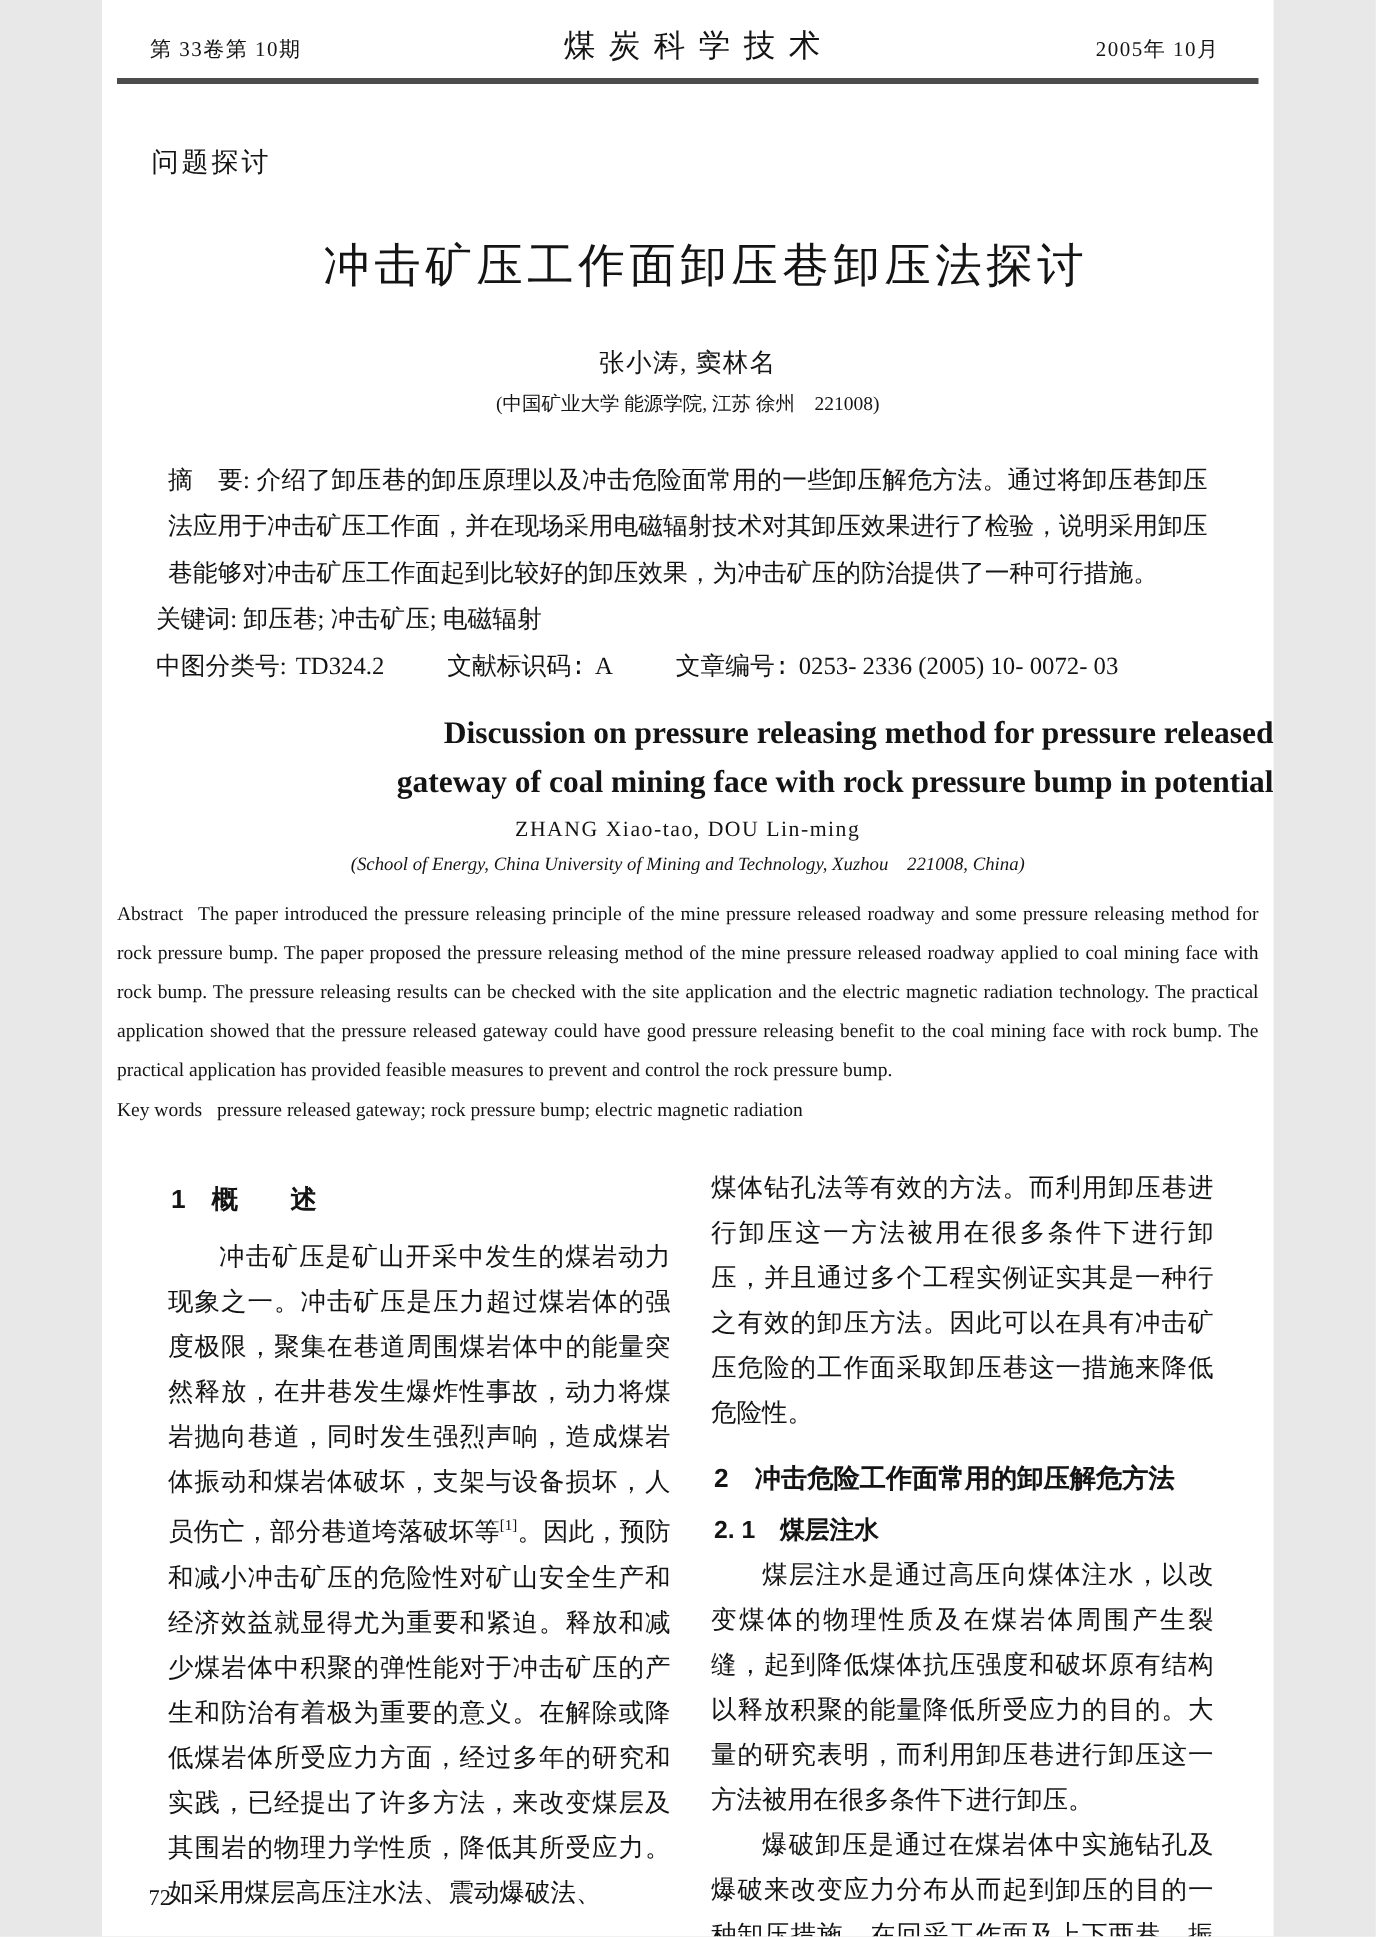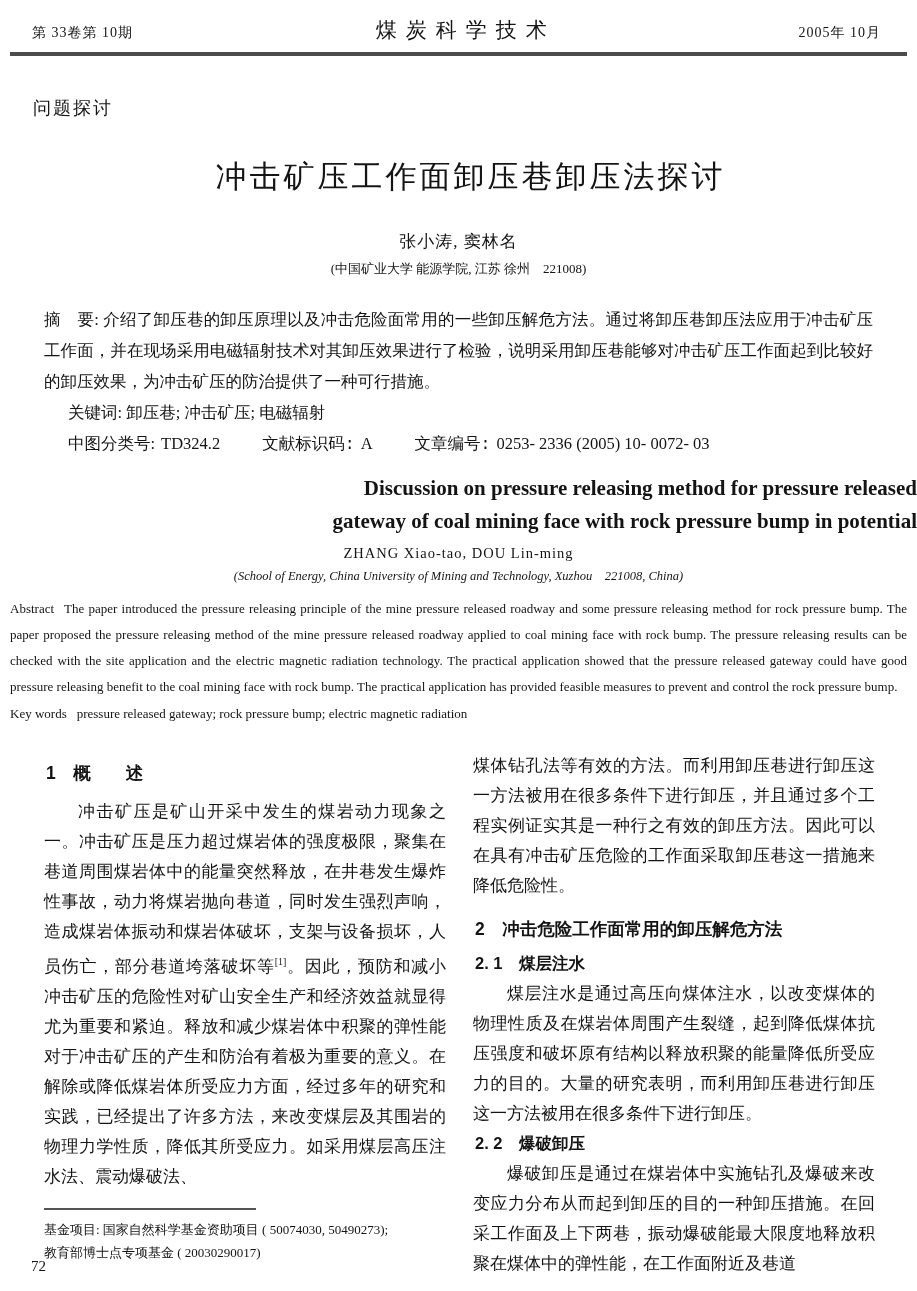--- a/index.html
+++ b/index.html
@@ -1,32 +1,32 @@
 <!DOCTYPE html>
 <html><head>
 <meta charset="utf-8">
 <style>
   html,body { margin:0; padding:0; background:#e8e8e8; }
   .page {
-    width:917px; height:1291px; margin:0 auto; background:#ffffff;
+    width:781px; height:1291px; margin:0 auto; background:#ffffff;
     position:relative; overflow:hidden; color:#141414;
     font-family:"Liberation Serif","DejaVu Serif",serif;
   }
   
   .header-row { display:flex; justify-content:space-between; align-items:baseline; padding:16px 36px 4px 32px; }
   .header-issue, .header-date { font-size:14px; letter-spacing:1px; }
   .header-journal { font-size:21px; letter-spacing:9px; font-weight:500; }
   .header-rule { height:4px; background:#4c4c4c; margin:4px 10px 0 10px; }
   
   .section-label { margin:40px 0 0 33px; font-size:18px; letter-spacing:2px; }
   .title-cn { text-align:center; margin-top:36px; font-size:31px; letter-spacing:3px; font-weight:500;padding-left:24px; }
   .authors-cn { text-align:center; margin-top:32px; font-size:17px; letter-spacing:1px; }
   .affil-cn { text-align:center; margin-top:7px; font-size:13px; }
   .abstract-cn { margin:26px 44px 0 44px; font-size:16.5px; line-height:31px; text-align:justify; }
-  .kw-line, .meta-line { margin:0 68px; font-size:16.5px; line-height:31px; }
+  .kw-line, .meta-line { margin:0 36px; font-size:16.5px; line-height:31px; }
   .meta-line .gap-l { margin-left:6px; }
   .meta-line .gap-xl { margin-left:42px;font-family:Liberation Mono, monospace; }
   
   .title-en { text-align:right; font-weight:bold; font-size:21px; line-height:33px; margin-top:12px; }
   .authors-en { text-align:center; font-size:14.5px; margin-top:7px; letter-spacing:1px; }
   .affil-en { text-align:center; font-style:italic; font-size:12.5px; margin-top:6px; }
   .abstract-en { margin:11px 10px 0 10px; font-size:13px; line-height:26px; text-align:justify; }
   .abstract-en .lbl, .kw-en .lbl { font-weight:normal; margin-right:10px; }
   .kw-en { margin:1px 10px 0 10px; font-size:13px; line-height:26px; }
   
@@ -88,21 +88,20 @@
         <div class="footnote-text">基金项目: 国家自然科学基金资助项目 ( 50074030, 50490273);</div>
         <div class="footnote-text">教育部博士点专项基金 ( 20030290017)</div>
       </div>
     </div>
 
     <div class="col">
       <p class="body-p">煤体钻孔法等有效的方法。而利用卸压巷进行卸压这一方法被用在很多条件下进行卸压，并且通过多个工程实例证实其是一种行之有效的卸压方法。因此可以在具有冲击矿压危险的工作面采取卸压巷这一措施来降低危险性。</p>
       <div class="sec-h1" style="margin-top:16px;">2　冲击危险工作面常用的卸压解危方法</div>
       <div class="sec-h2">2. 1　煤层注水</div>
       <p class="body-p indent">煤层注水是通过高压向煤体注水，以改变煤体的物理性质及在煤岩体周围产生裂缝，起到降低煤体抗压强度和破坏原有结构以释放积聚的能量降低所受应力的目的。大量的研究表明，而利用卸压巷进行卸压这一方法被用在很多条件下进行卸压。</p>
-      <div class="sec-h2">2. 2　爆破卸压</div>
       <p class="body-p indent">爆破卸压是通过在煤岩体中实施钻孔及爆破来改变应力分布从而起到卸压的目的一种卸压措施。在回采工作面及上下两巷，振动爆破能最大限度地释放积聚在煤体中的弹性能，在工作面附近及巷道</p>
     </div>
 
   </div>
 
   <div class="page-number">72</div>
 
 </div>
 
 </body></html>

